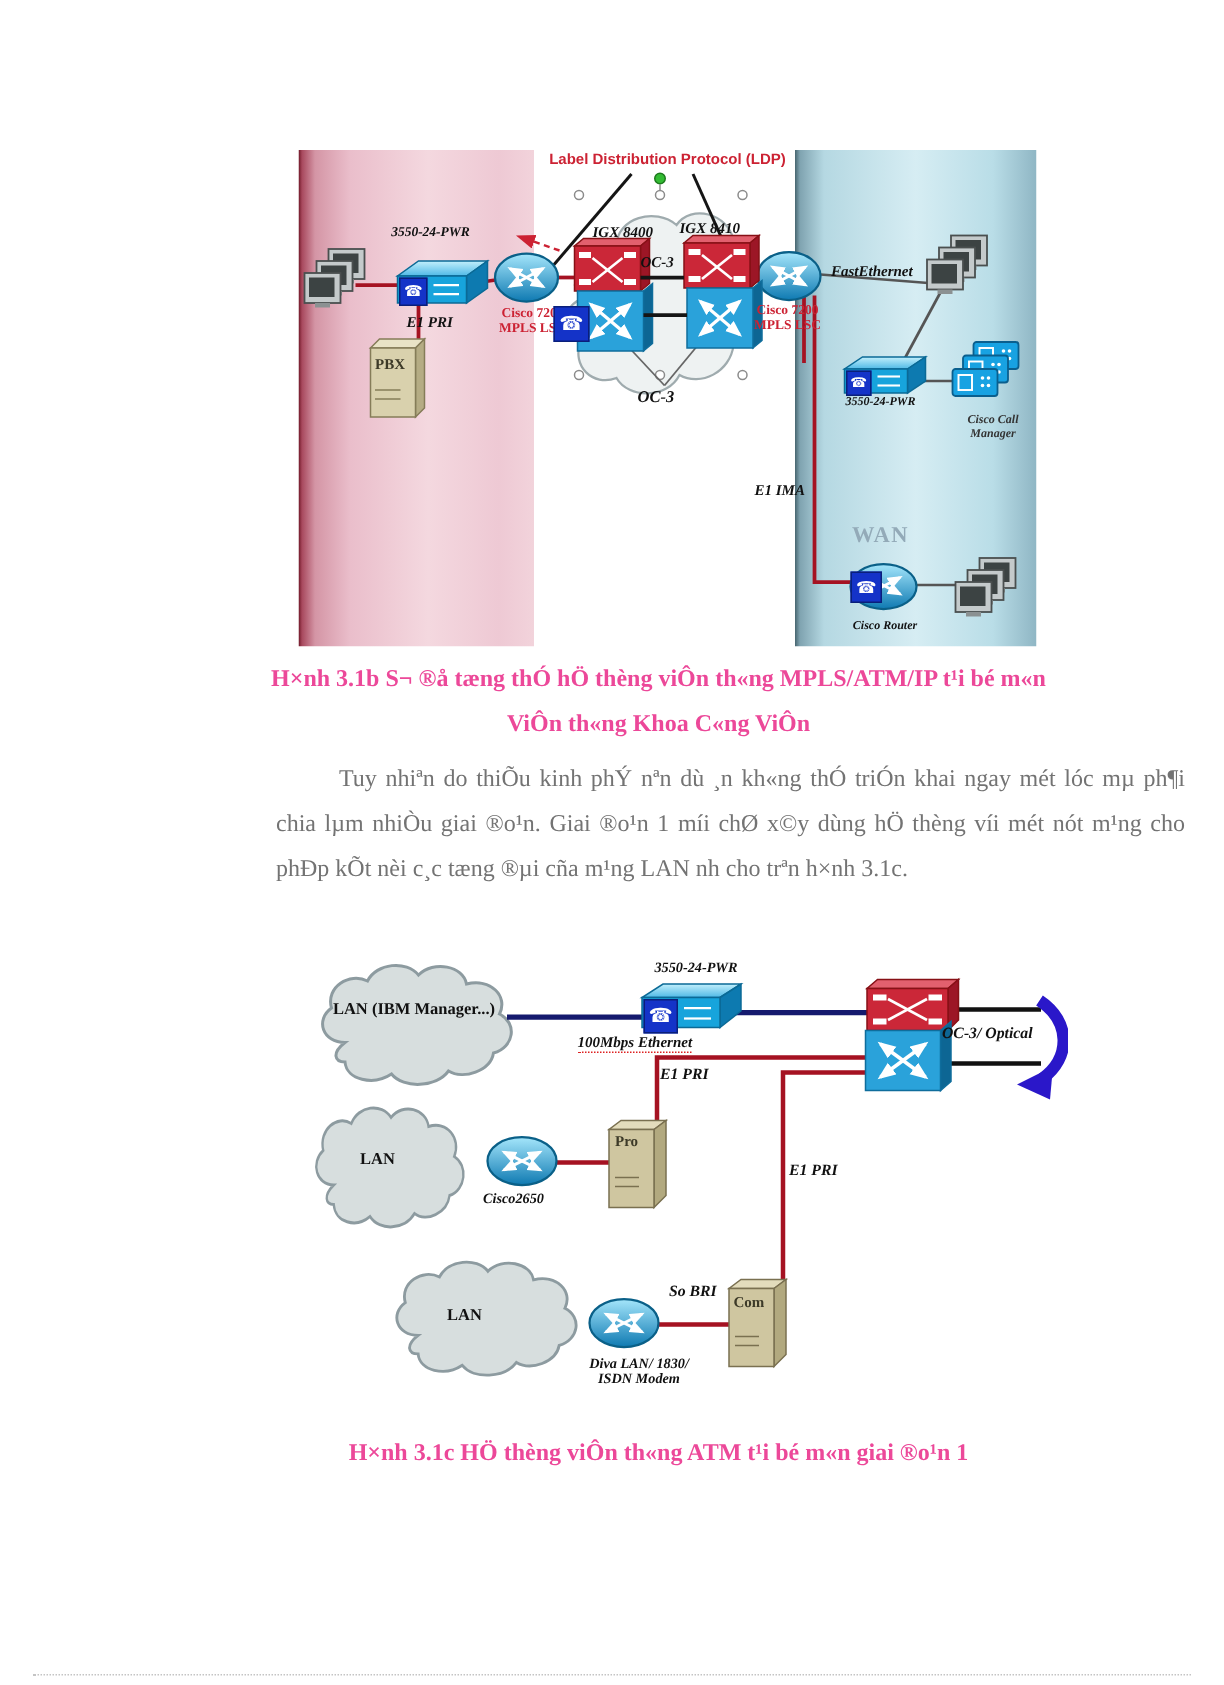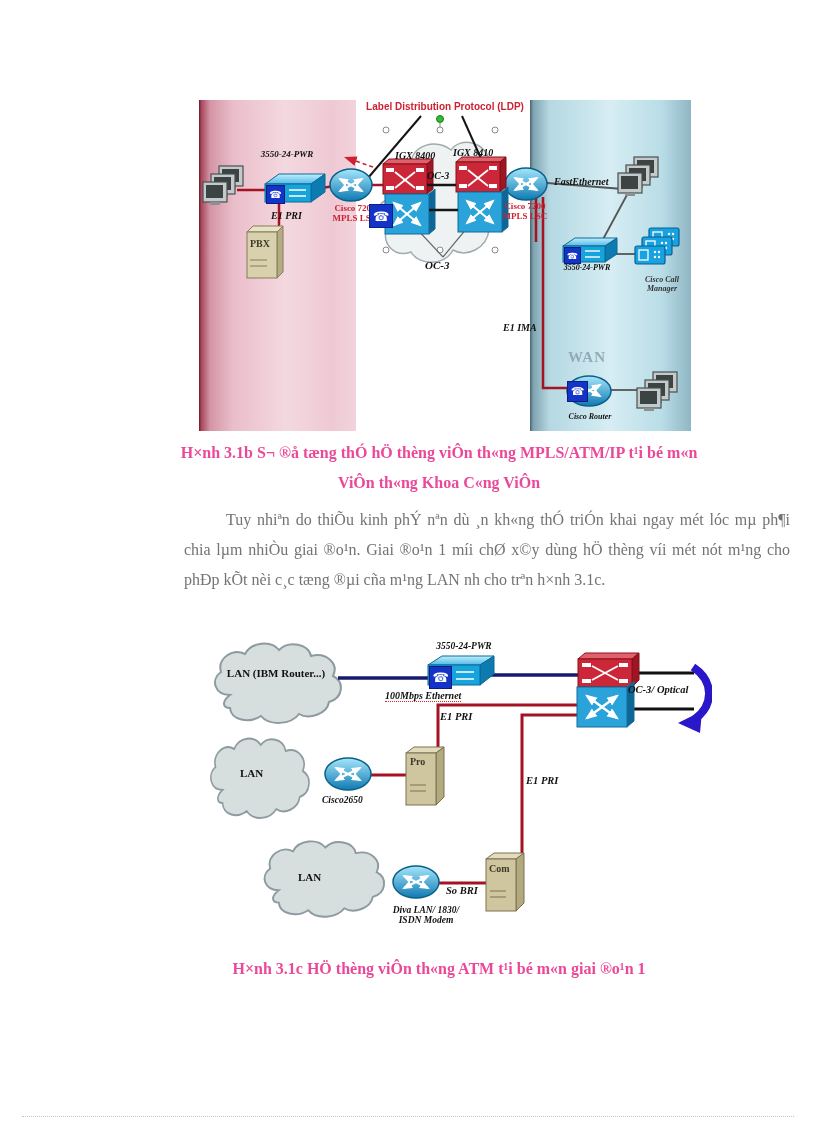--- a/index.html
+++ b/index.html
@@ -356,31 +356,31 @@
         <line x1="136" y1="133" x2="160" y2="145" stroke="#fff" stroke-width="2" marker-start="url(#mw2)" marker-end="url(#mw2)"></line>
         <line x1="160" y1="133" x2="136" y2="145" stroke="#fff" stroke-width="2" marker-start="url(#mw2)" marker-end="url(#mw2)"></line>
       </g>
       <g>
         <ellipse cx="216" cy="247" rx="23" ry="16" fill="url(#routerG2)" stroke="#0a6088" stroke-width="1.5"></ellipse>
         <line x1="204" y1="241" x2="228" y2="253" stroke="#fff" stroke-width="2" marker-start="url(#mw2)" marker-end="url(#mw2)"></line>
         <line x1="228" y1="241" x2="204" y2="253" stroke="#fff" stroke-width="2" marker-start="url(#mw2)" marker-end="url(#mw2)"></line>
       </g>
     </svg>
 
-    <div class="lbl ctr" style="left:12px;top:32px;width:128px;font-size:11px;font-weight:bold;">LAN (IBM Router...)</div>
+    <div class="lbl ctr" style="left:12px;top:32px;width:128px;font-size:11px;font-weight:bold;">LAN (IBM Manager...)</div>
     <div class="lbl it ctr" style="left:222px;top:6px;width:84px;font-size:9.5px;">3550-24-PWR</div>
     <div class="lbl it" style="left:138px;top:55px;font-size:10px;border-bottom:1px dotted #d22;margin-left:47px;">100Mbps Ethernet</div>
     <div class="lbl it" style="left:428px;top:49px;font-size:10.5px;">OC-3/ Optical</div>
     <div class="lbl it" style="left:240px;top:76px;font-size:10.5px;">E1 PRI</div>
     <div class="lbl it" style="left:326px;top:140px;font-size:10.5px;">E1 PRI</div>
     <div class="lbl" style="left:210px;top:121px;font-size:10px;font-weight:bold;color:#3d3a28;">Pro</div>
     <div class="lbl" style="left:40px;top:132px;font-size:11px;font-weight:bold;">LAN</div>
     <div class="lbl it" style="left:122px;top:160px;font-size:9.5px;">Cisco2650</div>
     <div class="lbl" style="left:98px;top:236px;font-size:11px;font-weight:bold;">LAN</div>
-    <div class="lbl it" style="left:246px;top:221px;font-size:10.5px;margin-top:29px;">So BRI</div>
+    <div class="lbl it" style="left:246px;top:221px;font-size:10.5px;">So BRI</div>
     <div class="lbl" style="left:289px;top:228px;font-size:10px;font-weight:bold;color:#3d3a28;">Com</div>
     <div class="lbl it twoline ctr" style="left:166px;top:270px;width:120px;font-size:9.5px;">
       <span>Diva LAN/ 1830/</span>
       <span>ISDN Modem</span>
     </div>
 
     <div class="phone" style="left:229px;top:31px;width:21px;height:21px;font-size:13px;">
         <span>☎</span>
       </div>
   </div>

